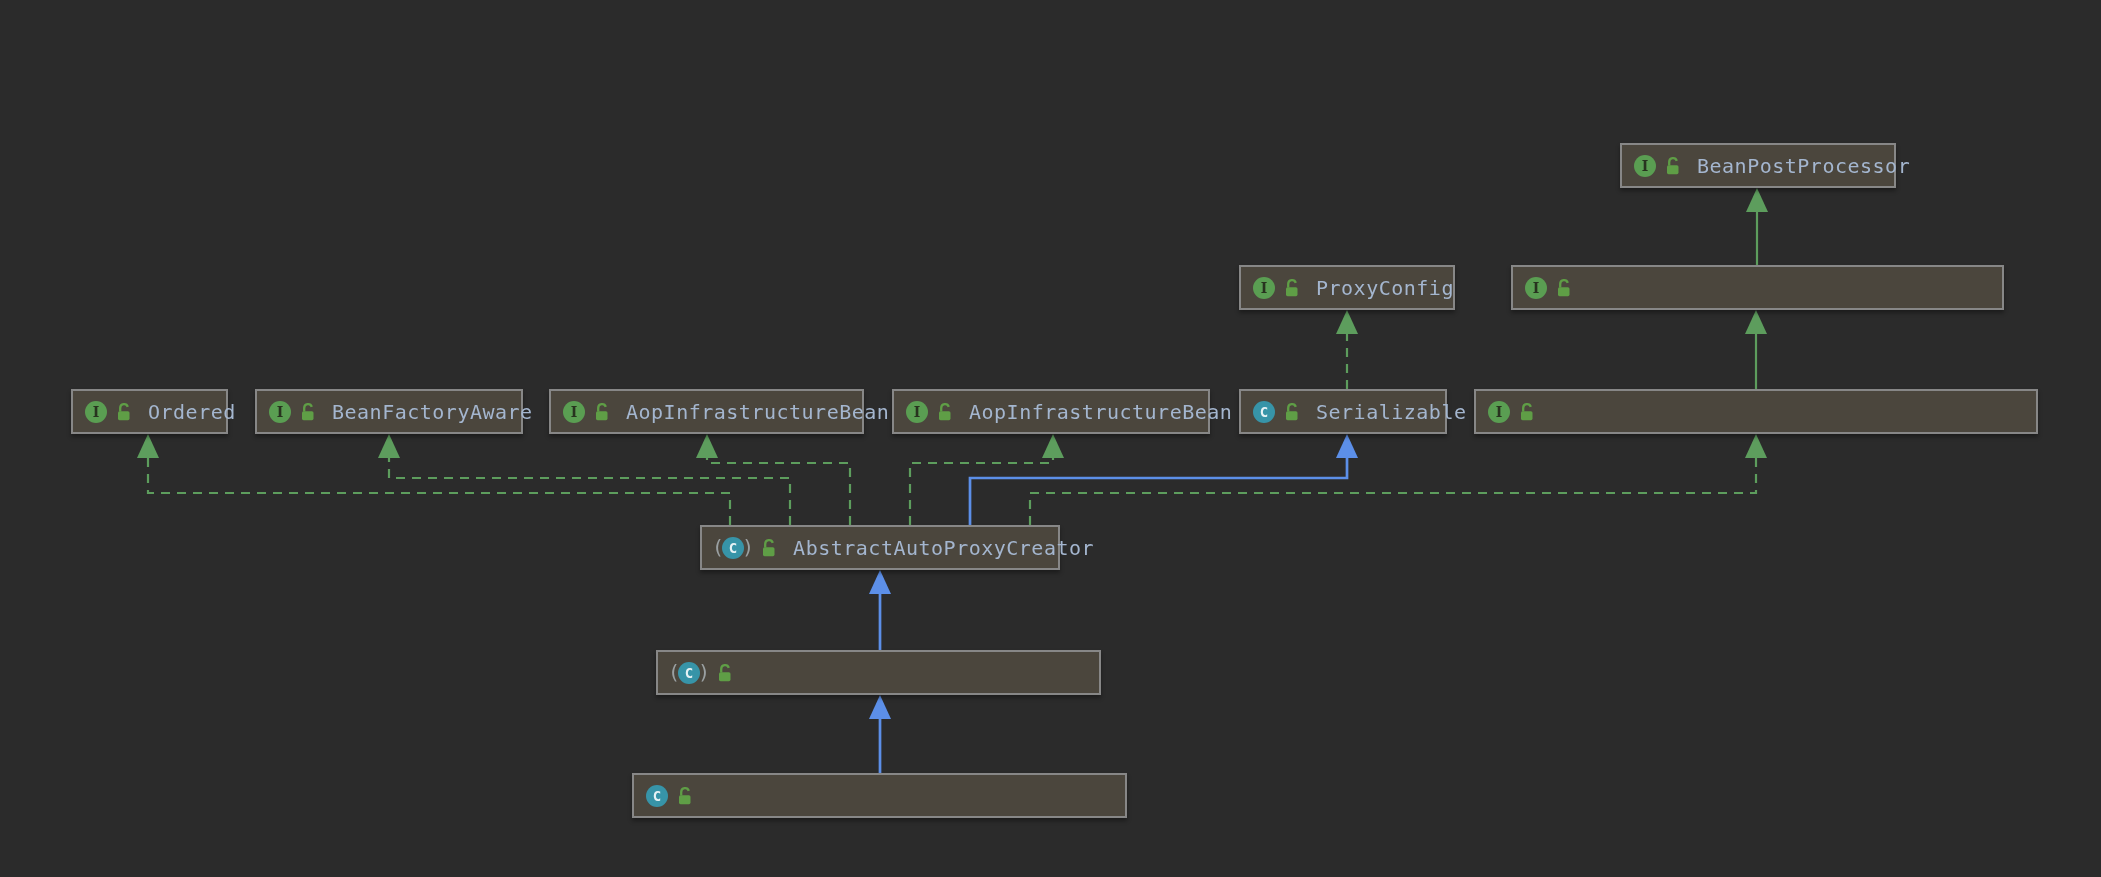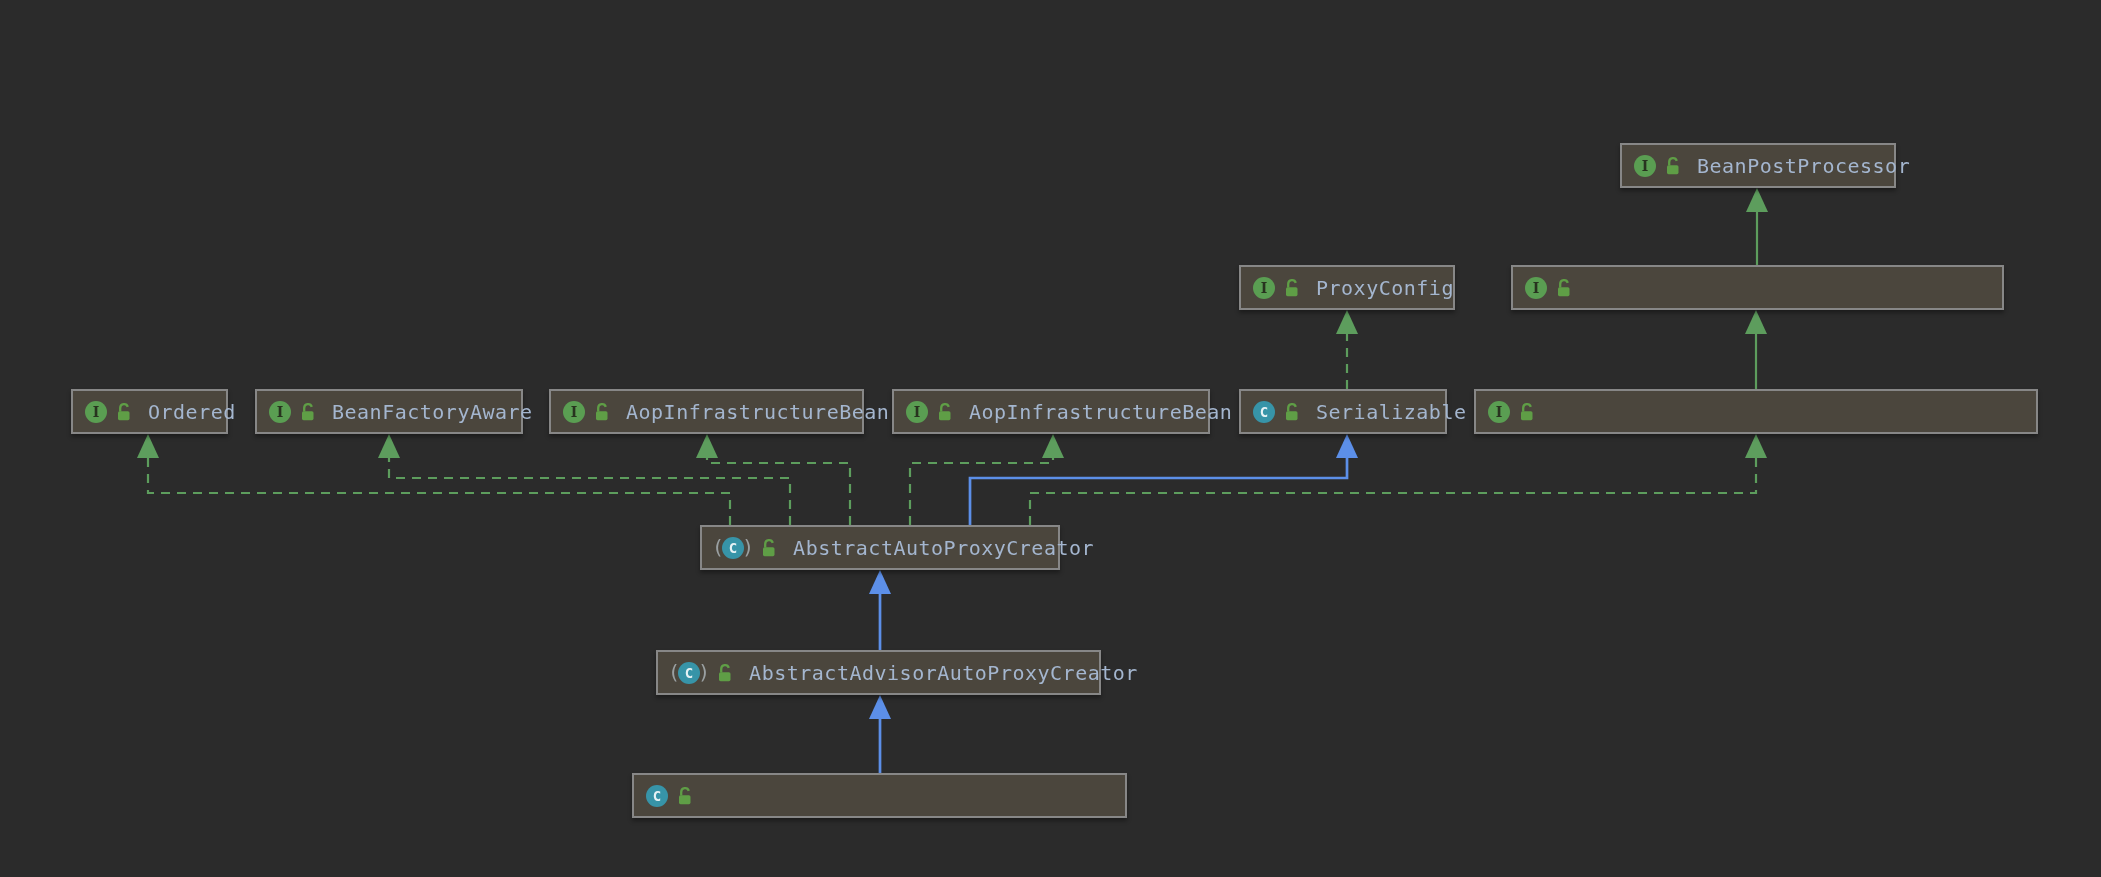--- a/index.html
+++ b/index.html
@@ -198,21 +198,20 @@
       <div class="node" style="left: 656px; top: 650px; width: 445px;">
         <span class="iconwrap">
           <span class="paren">(</span>
           <span class="circ c">C</span>
           <span class="paren">)</span>
         </span>
         <svg class="lock" width="19" height="20" viewBox="0 0 19 20">
           <path d="M6.2 9.5 L6.2 6 a3.9 3.9 0 0 1 7.6 -1.2" fill="none" stroke="#5f9e46" stroke-width="2.3"></path>
           <rect x="4" y="9.2" width="11.5" height="9" rx="1.6" fill="#5f9e46"></rect>
         </svg>
-        <span class="label">AbstractAdvisorAutoProxyCreator</span>
       </div>
       <div class="node" style="left: 632px; top: 773px; width: 495px;">
         <span class="iconwrap">
           <span class="circ c">C</span>
         </span>
         <svg class="lock" width="19" height="20" viewBox="0 0 19 20">
           <path d="M6.2 9.5 L6.2 6 a3.9 3.9 0 0 1 7.6 -1.2" fill="none" stroke="#5f9e46" stroke-width="2.3"></path>
           <rect x="4" y="9.2" width="11.5" height="9" rx="1.6" fill="#5f9e46"></rect>
         </svg>
       </div>

